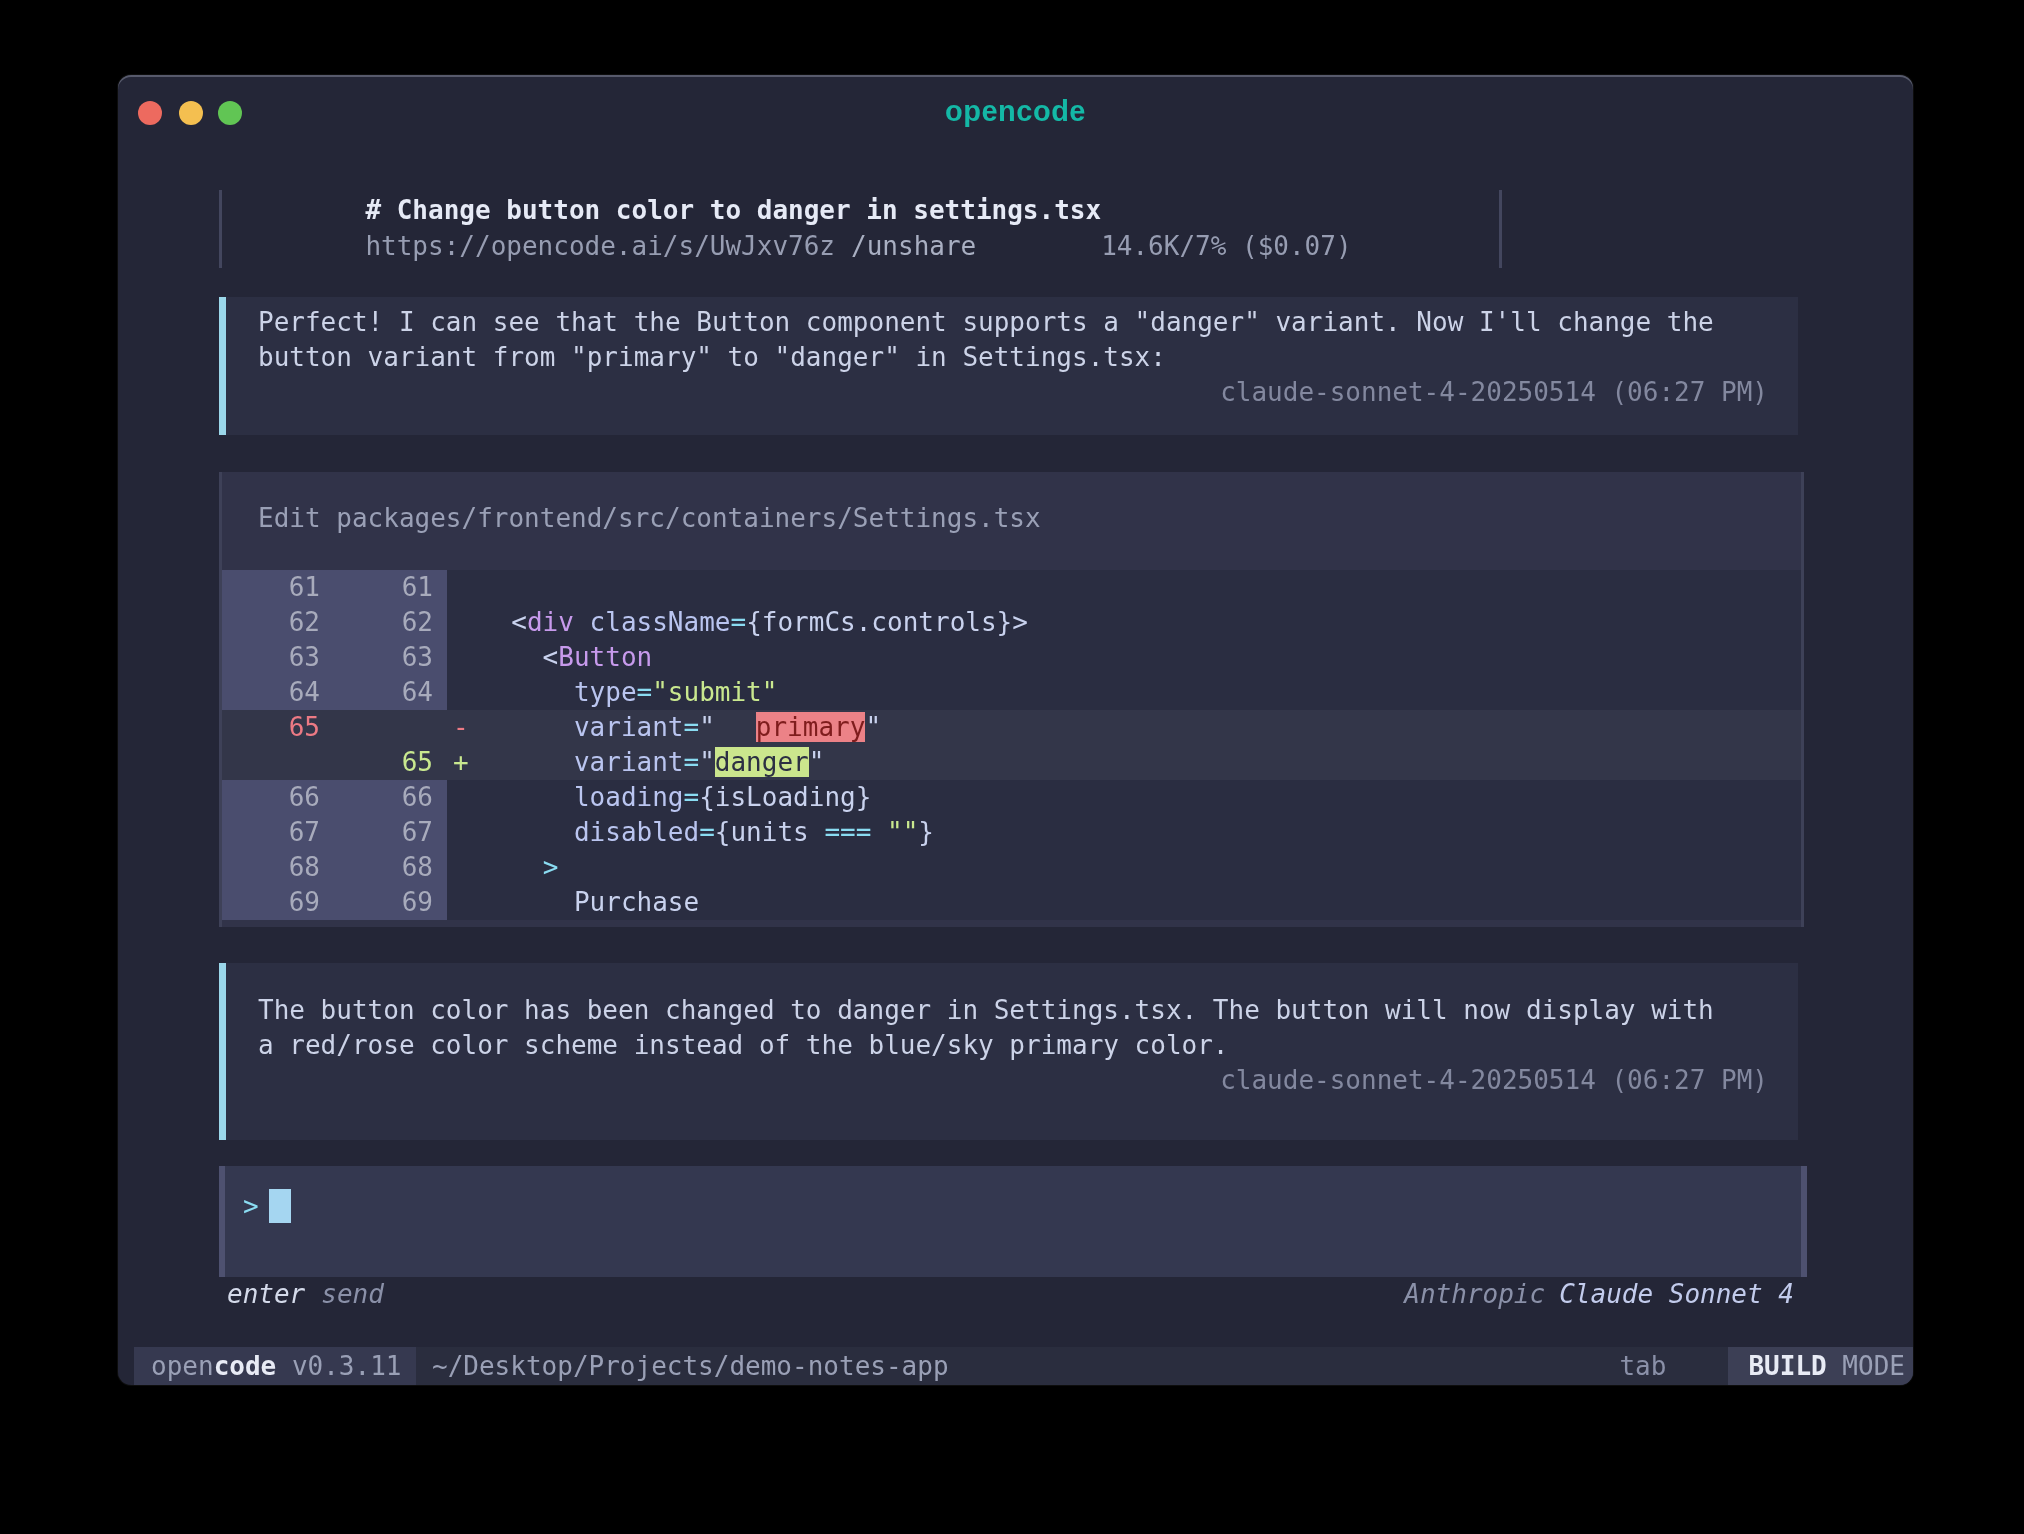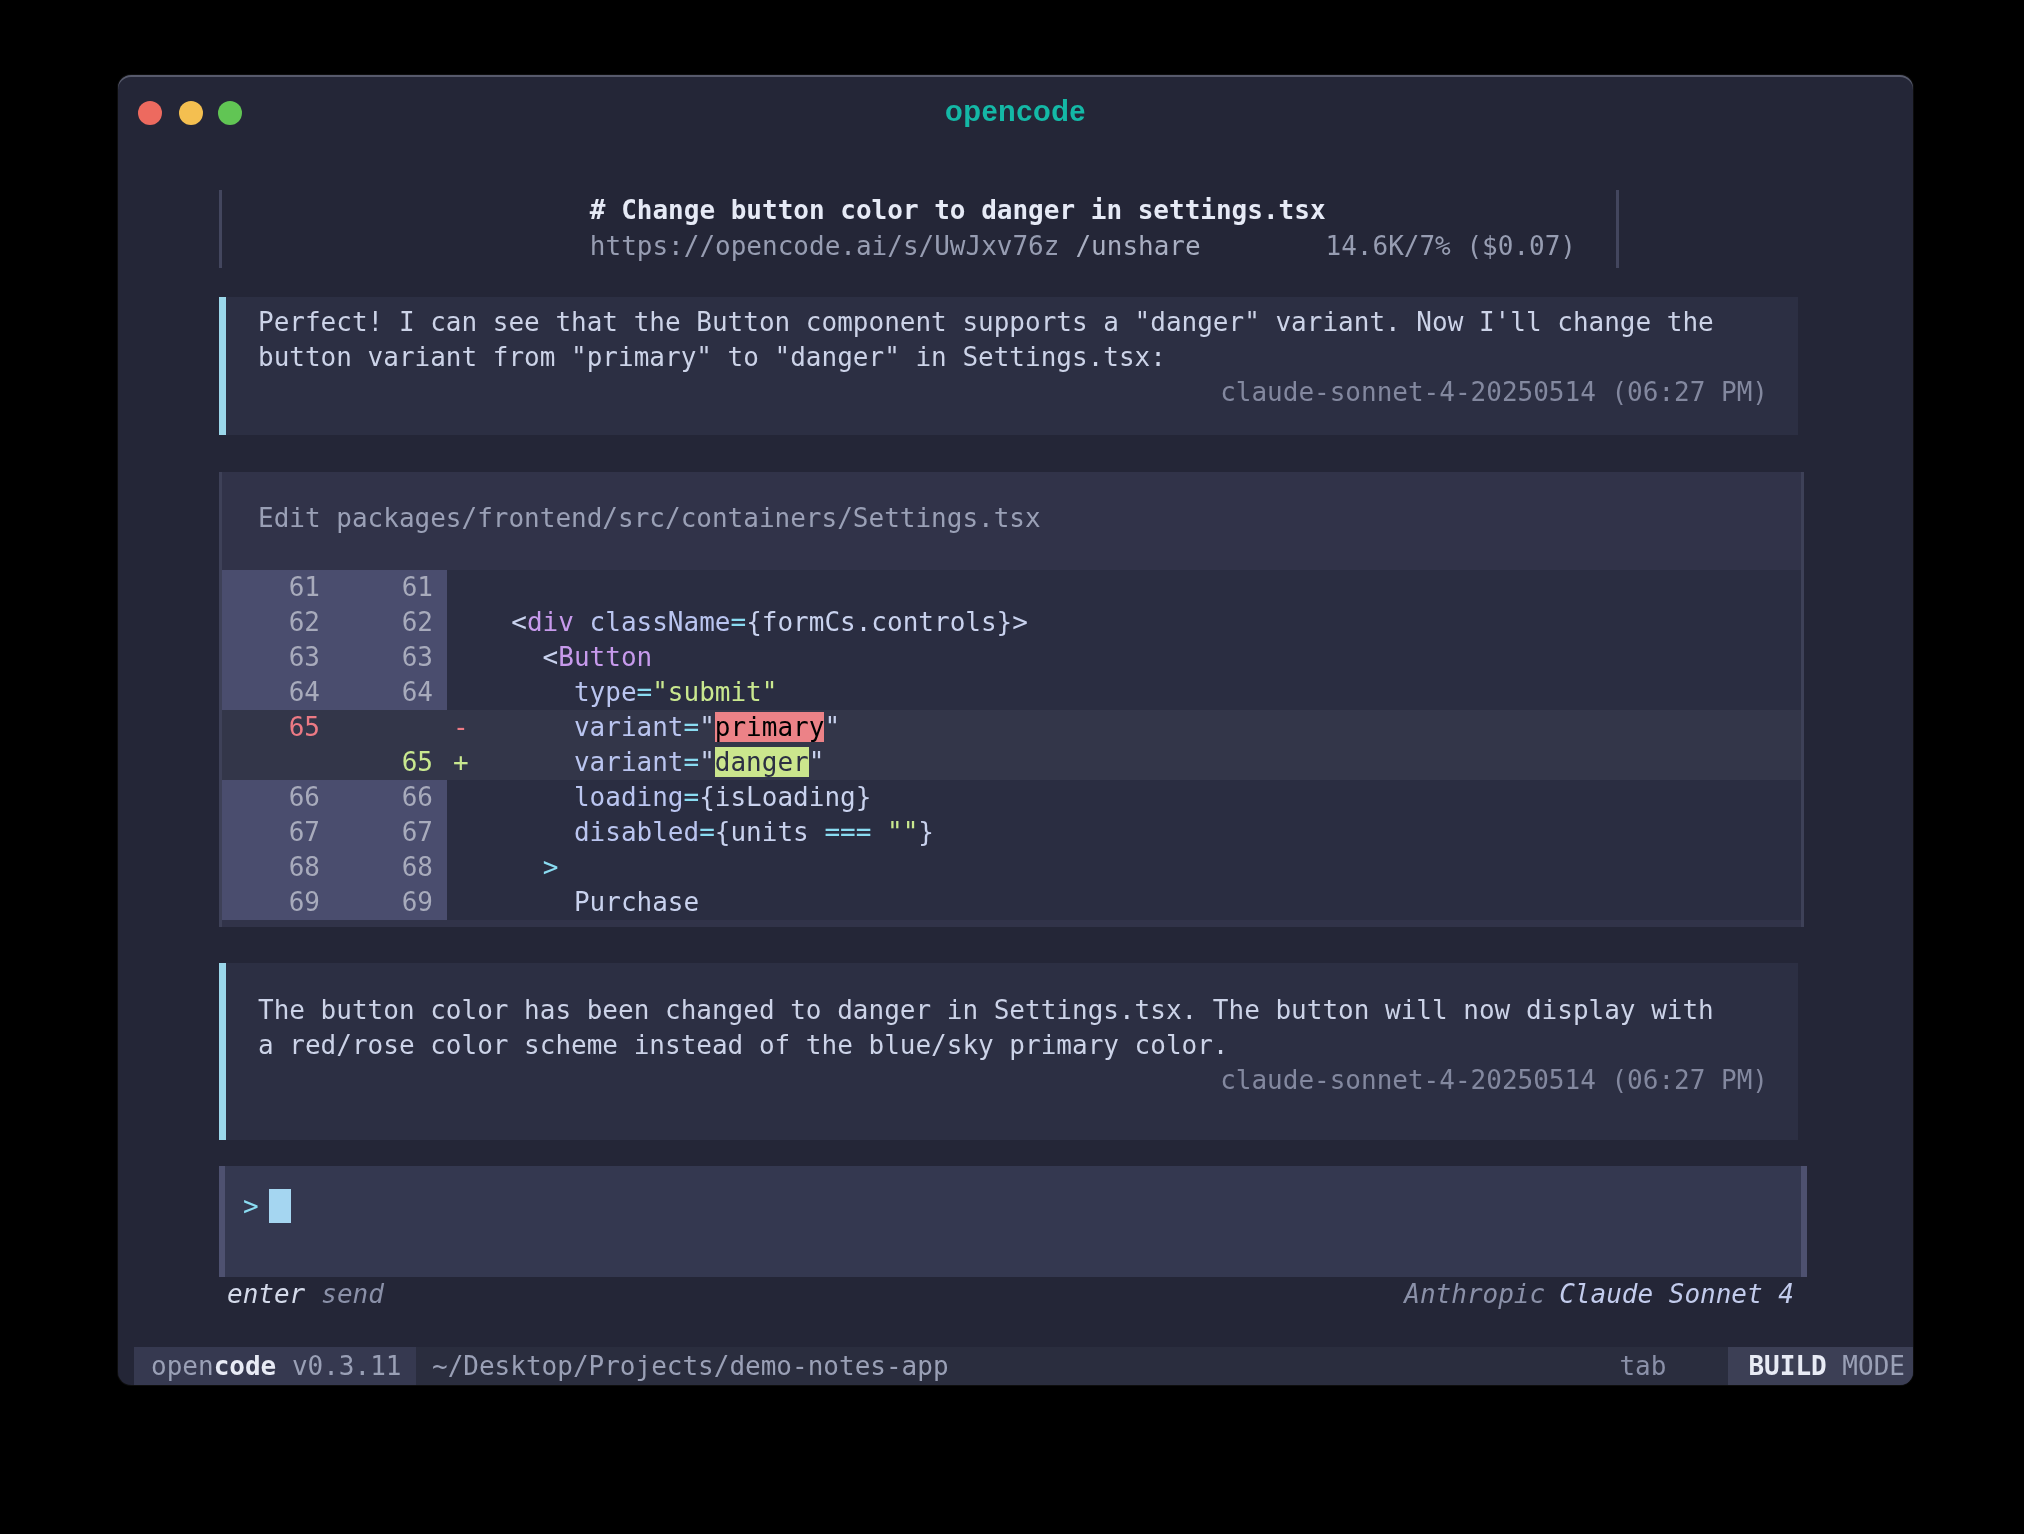--- a/index.html
+++ b/index.html
@@ -13,23 +13,23 @@
   .titlebar{position:absolute;left:0;top:0;width:100%;height:76px;}
   .light{position:absolute;top:26px;width:24px;height:24px;border-radius:50%;}
   .light.red{left:20px;background:#ed6a5f;}
   .light.yellow{left:61px;background:#f4bf50;}
   .light.green{left:100px;background:#61c554;}
   .title{position:absolute;left:0;top:20px;width:100%;text-align:center;
     font-family:"Liberation Sans","DejaVu Sans",sans-serif;font-weight:bold;
     font-size:29px;color:#14b8a6;letter-spacing:.5px;}
   
   .share-header{
-    position:absolute;left:101px;top:115px;width:1400px;height:78px;box-sizing:border-box;
+    position:absolute;left:101px;top:115px;width:1283px;height:78px;box-sizing:border-box;
     border-left:3px solid #43465e;border-right:3px solid #43465e;
-    display:flex;justify-content:flex-end;align-items:flex-start;
+    display:flex;justify-content:center;align-items:flex-start;
     padding:2px 40px 0 36px;font-size:26px;line-height:36px;
   }
   .sh-title{color:#e6eaf6;font-weight:bold;white-space:pre;}
   .sh-url{color:#979db2;white-space:pre;}
   .sh-unshare{color:#a9afc2;margin-left:16px;}
   .sh-usage{color:#979db2;margin-top:36px;white-space:pre;}
   
   .msg{
     position:absolute;left:101px;width:1579px;box-sizing:border-box;
     background:#2c2f43;border-left:7px solid var(--accent-cyan,#9bd7ea);
@@ -58,21 +58,21 @@
   .drow.removed .dsign,.drow.removed .dcode,.drow.added .dsign,.drow.added .dcode{background:#333649;}
   .drow.removed .dnum.oldn{color:var(--removed-accent,#ec7a84);}
   .drow.added .dnum.newn{color:var(--added-accent,#c9e88f);}
   .drow.removed .dsign{color:var(--removed-accent,#ec7a84);}
   .drow.added .dsign{color:var(--added-accent,#c9e88f);}
   .tk-plain{color:#c9d2ee;}
   .tk-tag{color:var(--tag-purple,#c79aec);}
   .tk-attr{color:#bac5f0;}
   .tk-op{color:var(--op-cyan,#8adcf2);}
   .tk-str{color:var(--string-green,#c9e88f);}
-  .tk-rem{background:var(--removed-hl,#ec8287);color:#000000;}
+  .tk-rem{background:var(--removed-hl,#ec8287);color:#7f1d1d;margin-left:41px;}
   .tk-add{background:var(--added-hl,#cbe68d);color:#2c2f43;}
   
   .input-box{
     position:absolute;left:101px;top:1091px;width:1588px;height:111px;box-sizing:border-box;
     background:#343850;border-left:6px solid #4e5170;border-right:6px solid #4e5170;
     padding:23px 0 0 18px;font-size:26px;
   }
   .prompt-char{color:var(--op-cyan,#8adcf2);vertical-align:top;line-height:34px;}
   .cursor{display:inline-block;width:22px;height:34px;background:#a5d6f1;margin-left:10px;vertical-align:top;}
   

